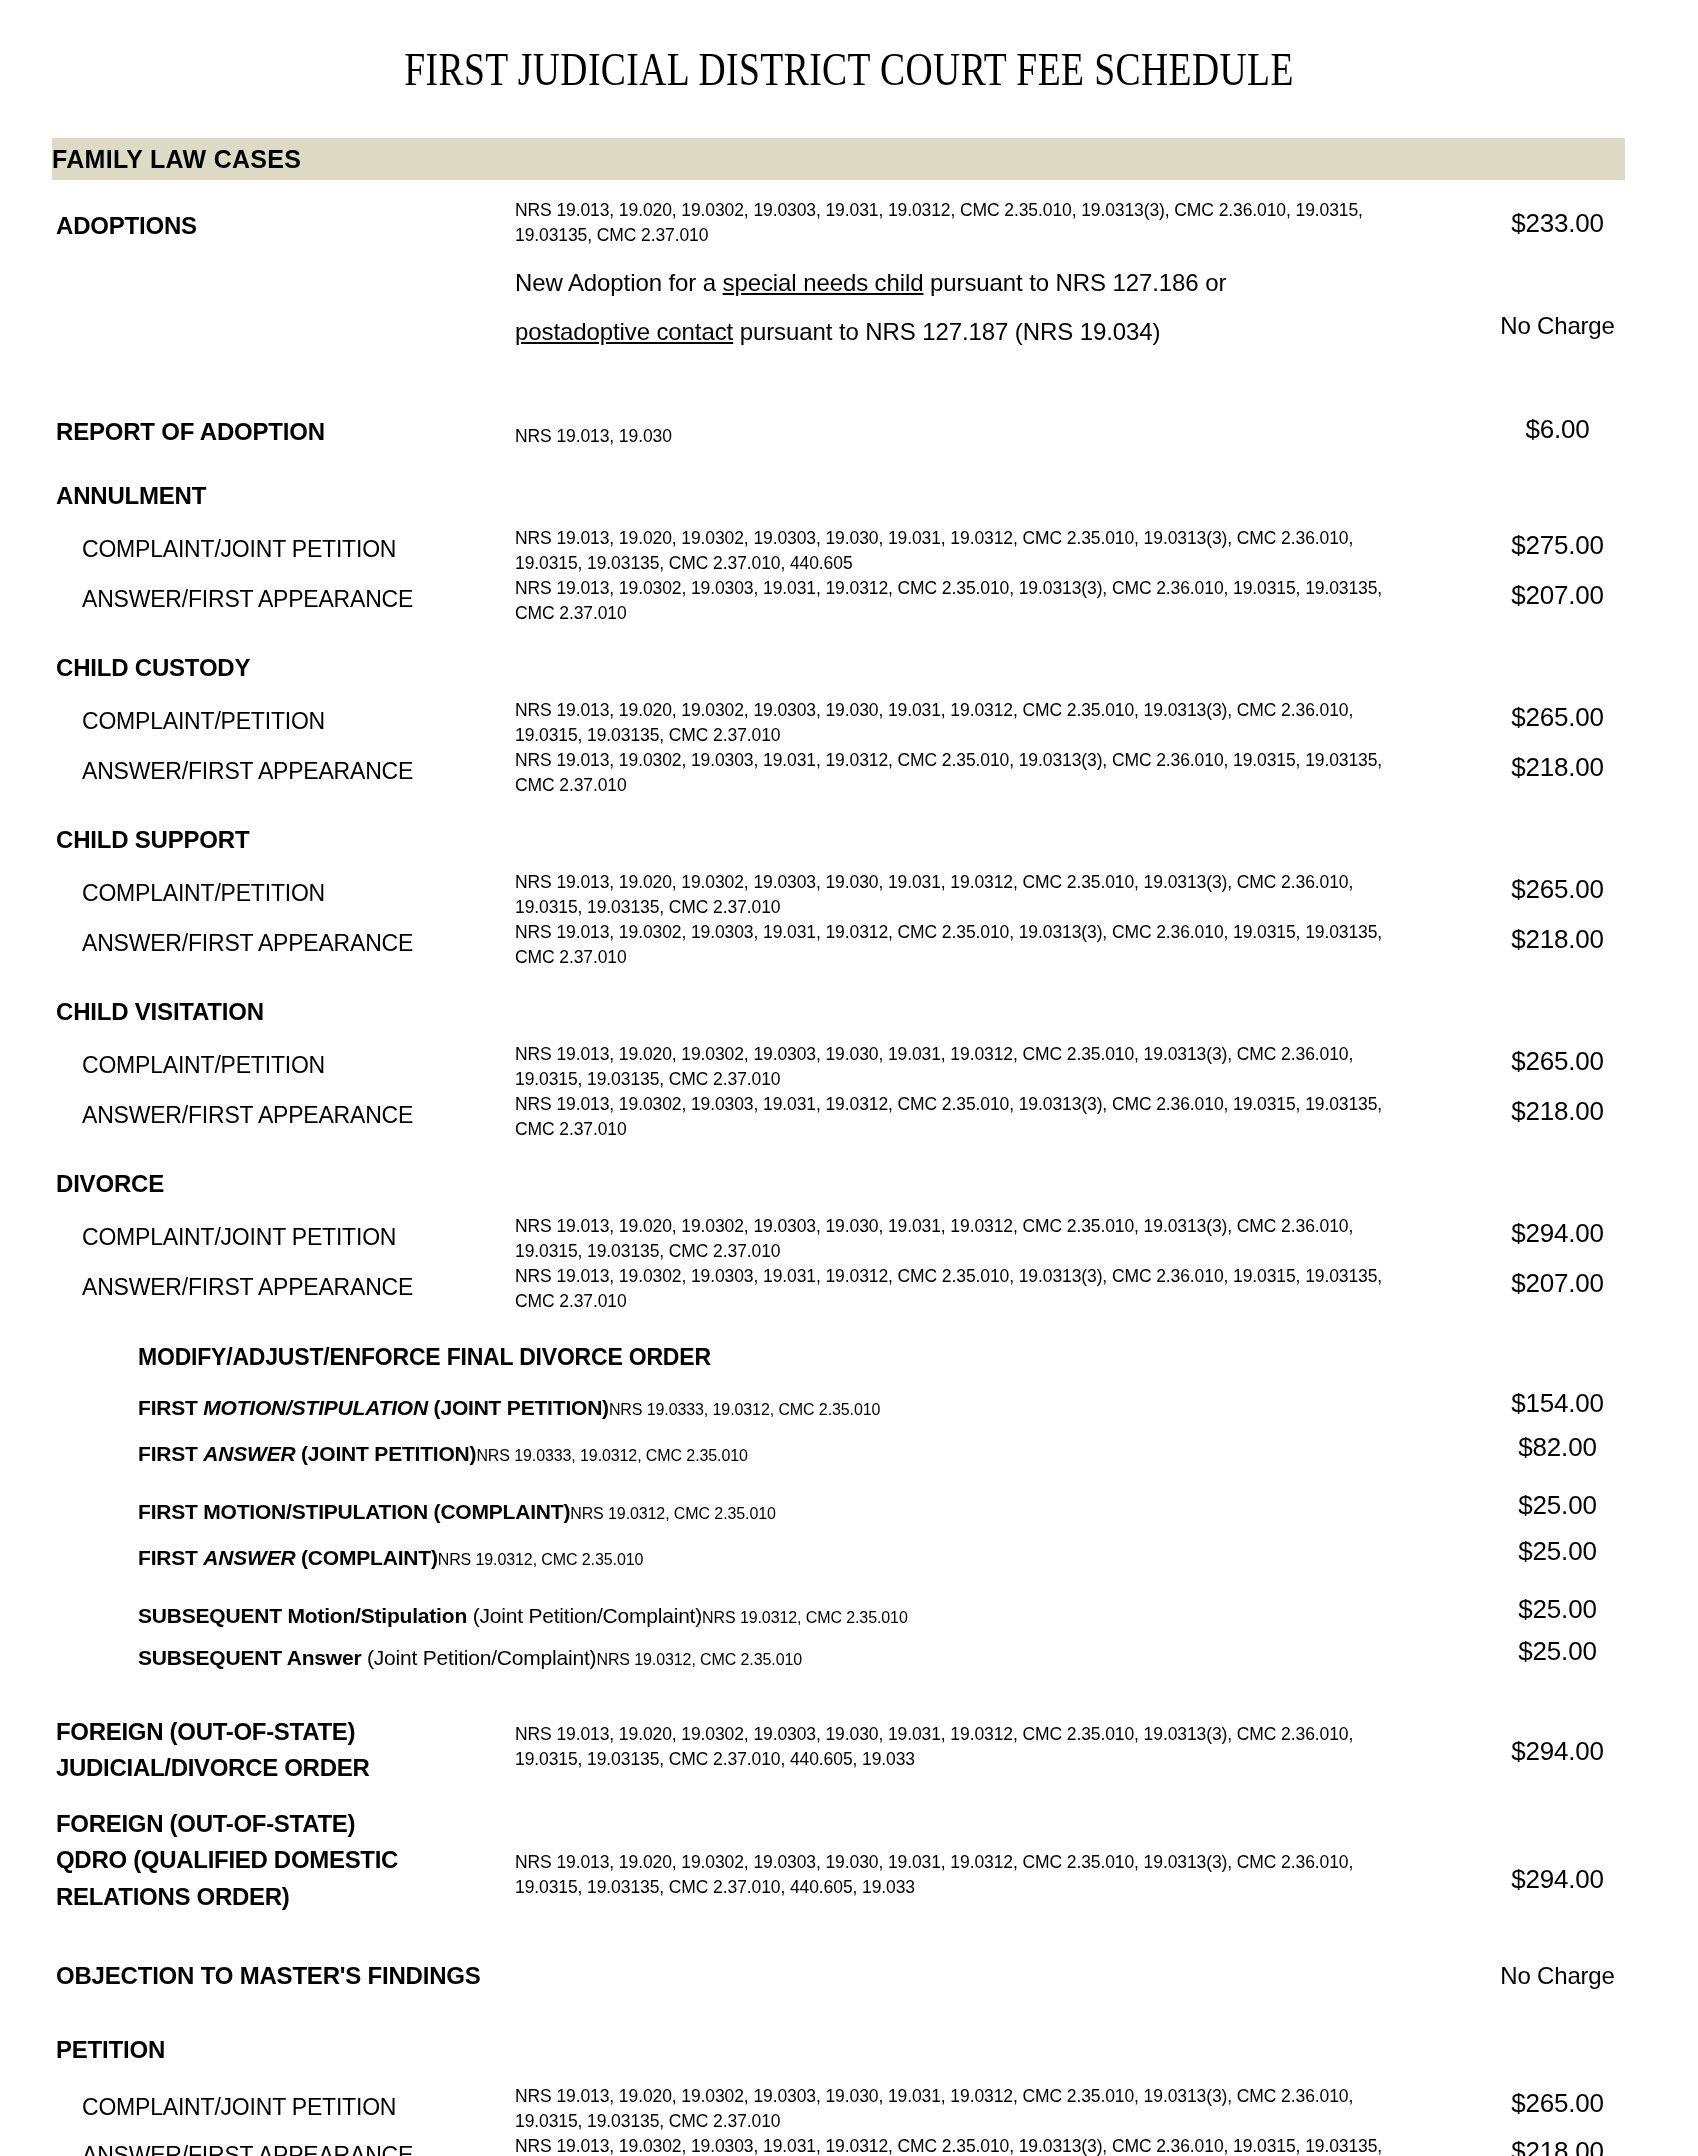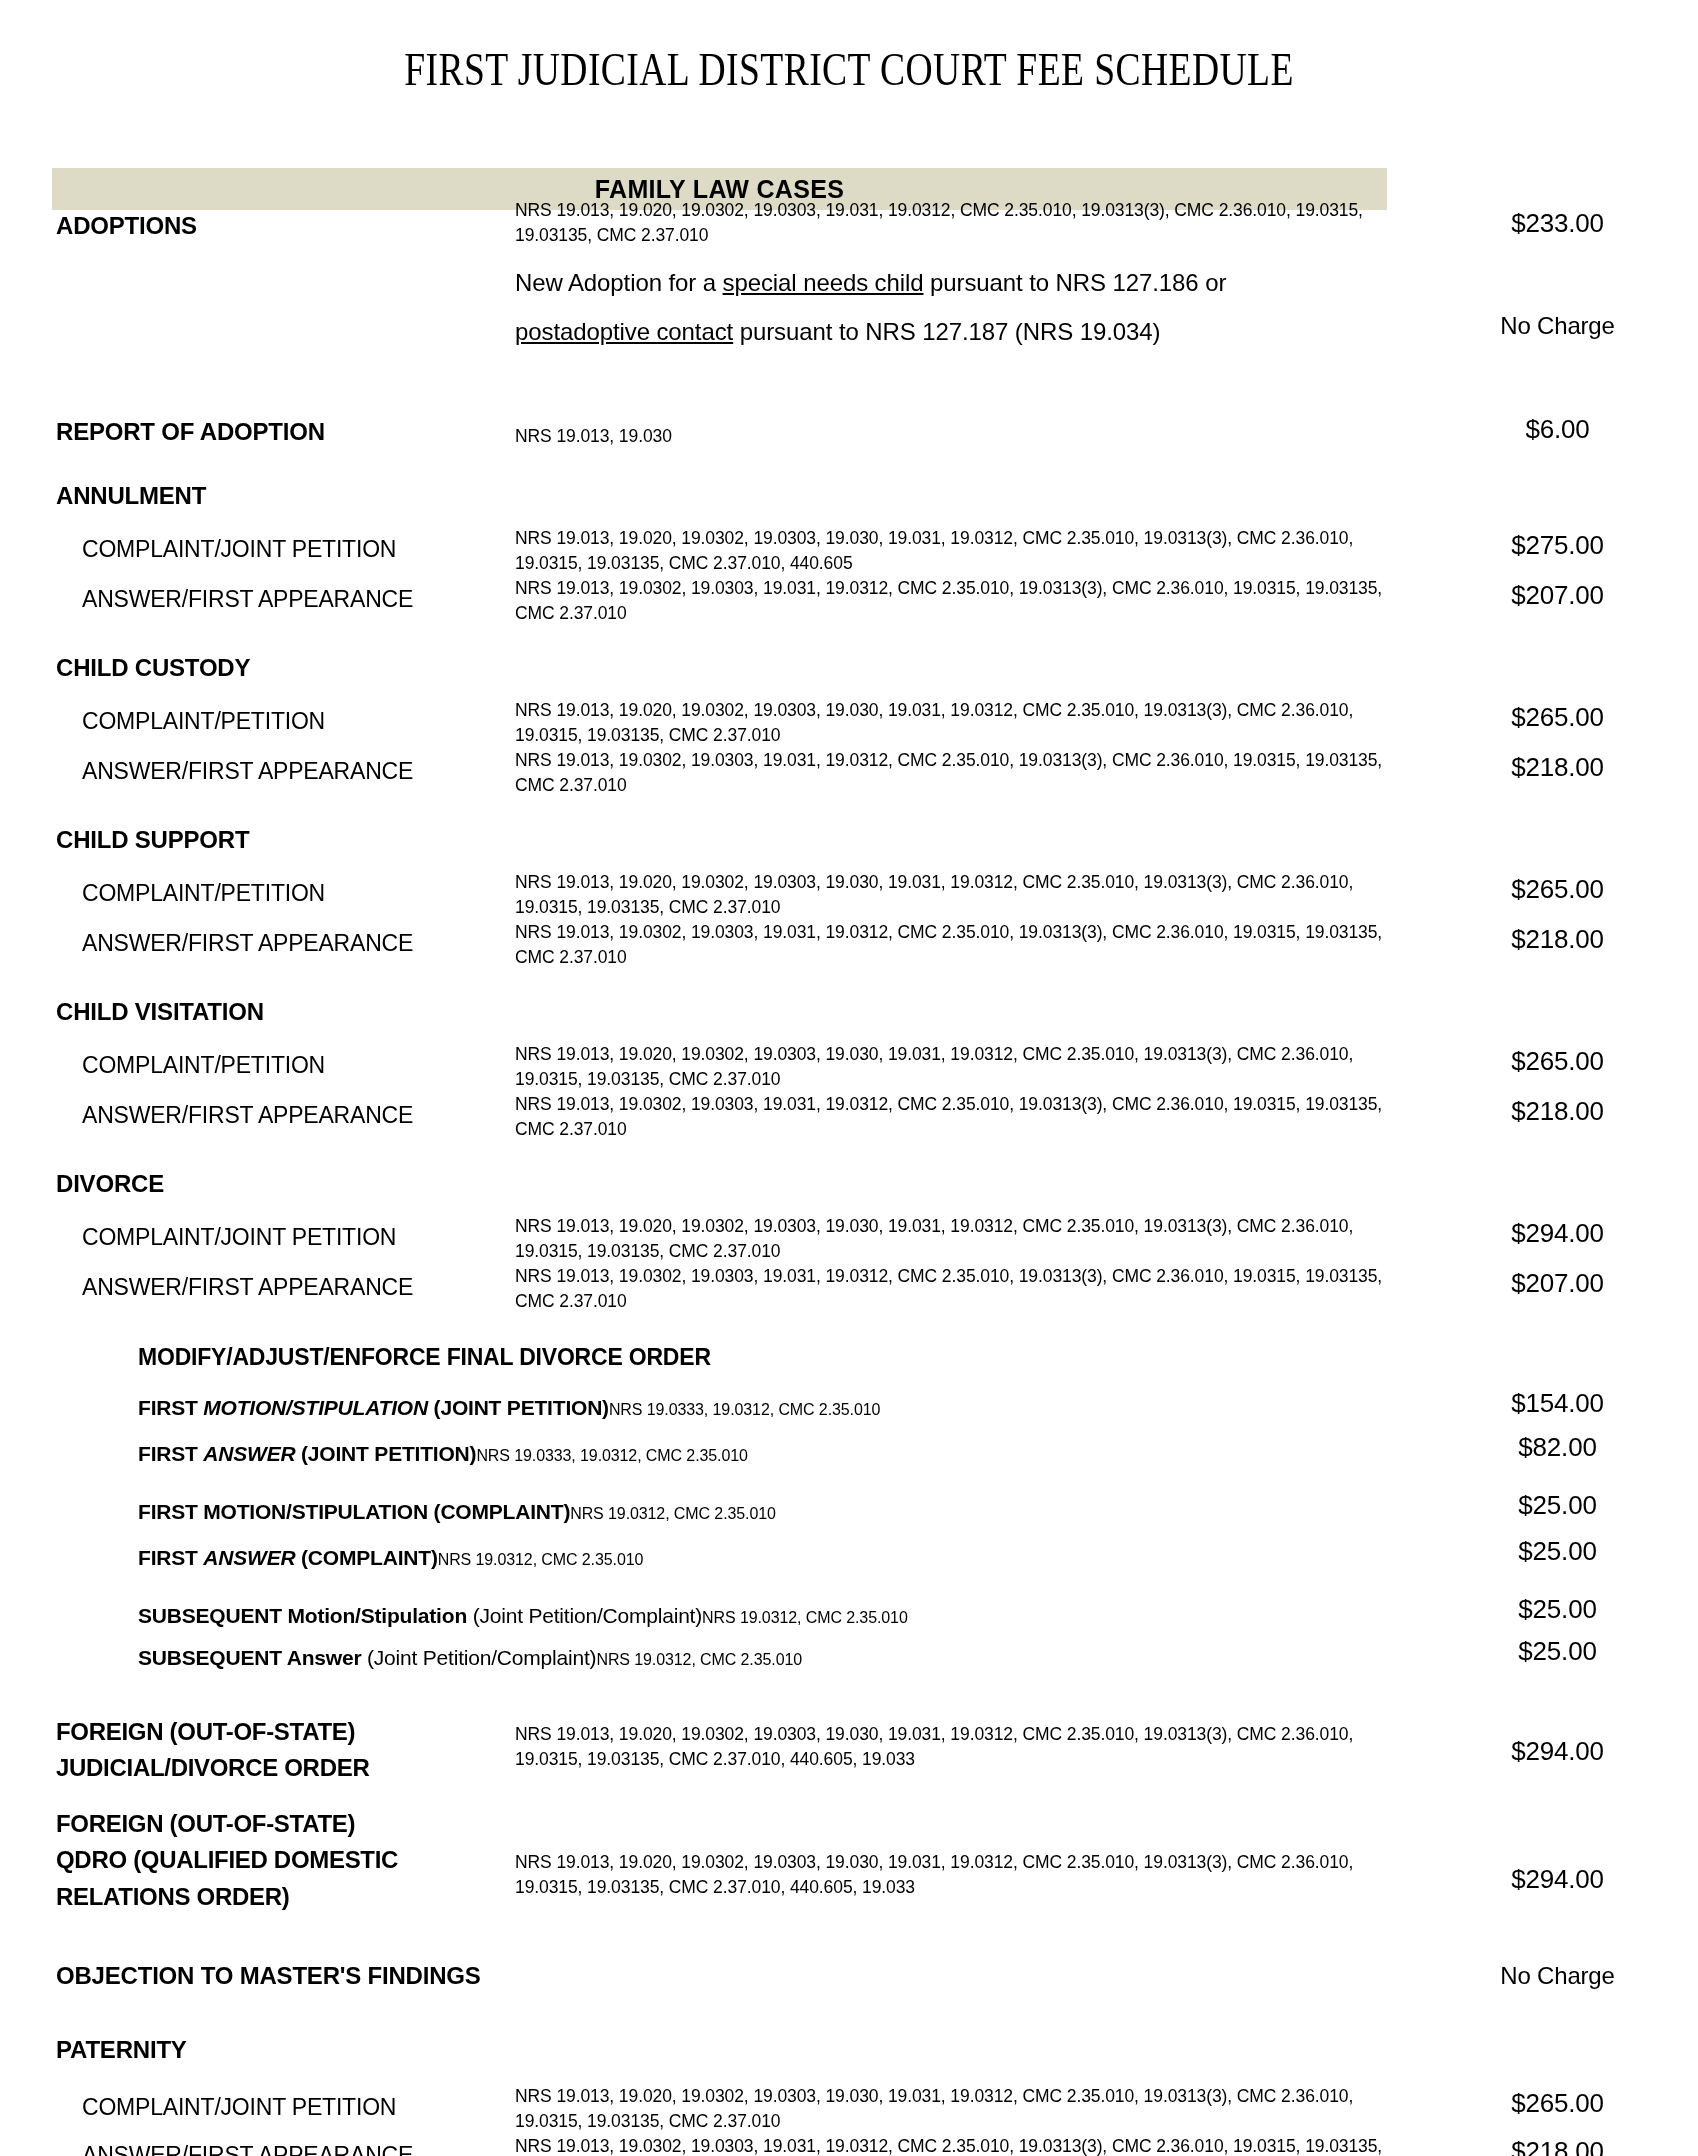--- a/index.html
+++ b/index.html
@@ -32,27 +32,27 @@
     transform: scaleX(0.80);
     transform-origin: center top;
     white-space: nowrap;
     color: #000;
   }
 
   
   .band {
     position: absolute;
     left: 52px;
-    top: 168px;
-    width: 1335px;
+    top: 138px;
+    width: 1573px;
     height: 42px;
     background: #dddbc6;
     display: flex;
     align-items: center;
-    justify-content: center;
+    justify-content: flex-start;
   }
   .band-label {
     font-size: 25px;
     font-weight: bold;
     letter-spacing: 0.3px;
   }
 
   
   .sheet {
     position: absolute;
@@ -300,21 +300,21 @@
       <div class="c-cite" style="top:44px;">NRS 19.013, 19.020, 19.0302, 19.0303, 19.030, 19.031, 19.0312, CMC 2.35.010, 19.0313(3), CMC 2.36.010, 19.0315, 19.03135, CMC 2.37.010, 440.605, 19.033</div>
       <div class="c-fee" style="top:58px;">$294.00</div>
     </div>
 
     <div class="row" style="height:78px;">
       <div class="c-label t-major" style="top:6px;width:620px;">OBJECTION TO MASTER'S FINDINGS</div>
       <div class="c-fee" style="top:6px;font-size:24px;">No Charge</div>
     </div>
 
     <div class="row" style="height:50px;">
-      <div class="c-label t-major" style="top:2px;">PATERNITY</div>
+      <div class="c-label t-major" style="top:2px;">PETITION</div>
     </div>
     <div class="row" style="height:52px;">
       <div class="c-label t-sub" style="top:10px;">COMPLAINT/JOINT PETITION</div>
       <div class="c-cite" style="top:0px;">NRS 19.013, 19.020, 19.0302, 19.0303, 19.030, 19.031, 19.0312, CMC 2.35.010, 19.0313(3), CMC 2.36.010, 19.0315, 19.03135, CMC 2.37.010</div>
       <div class="c-fee" style="top:4px;">$265.00</div>
     </div>
     <div class="row" style="height:42px;">
       <div class="c-label t-sub" style="top:6px;">ANSWER/FIRST APPEARANCE</div>
       <div class="c-cite" style="top:-2px;">NRS 19.013, 19.0302, 19.0303, 19.031, 19.0312, CMC 2.35.010, 19.0313(3), CMC 2.36.010, 19.0315, 19.03135, CMC 2.37.010</div>
       <div class="c-fee" style="top:0px;">$218.00</div>

